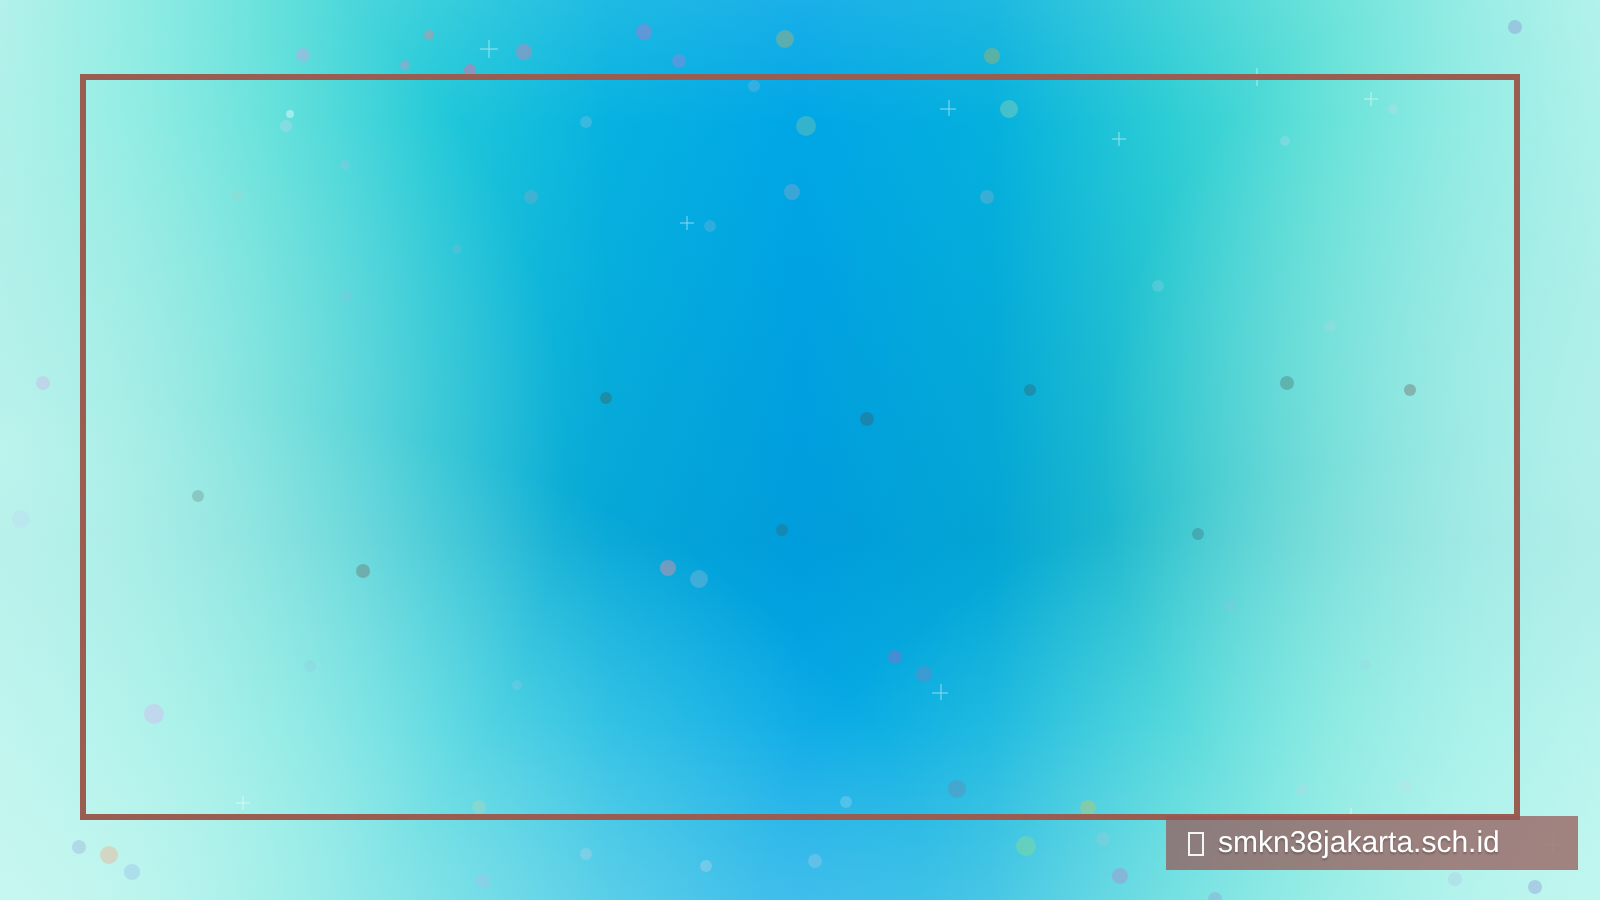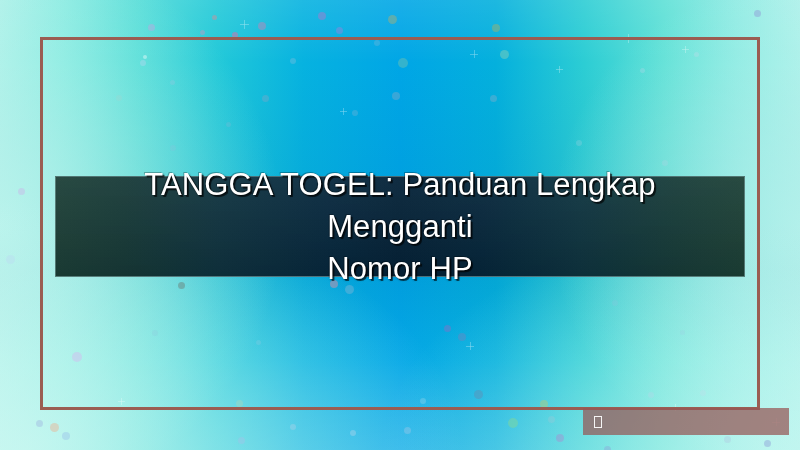--- a/index.html
+++ b/index.html
@@ -277,22 +277,19 @@
       <span class="spark" style="left: 672px; top: 407px; width: 7px; height: 1px; opacity: 0.5;">
         <span style="position: absolute; left: 3px; top: -3px; width: 1px; height: 7px; background: rgba(255, 255, 255, 0.55);"></span>
       </span>
       <span class="spark" style="left: 340px; top: 111px; width: 7px; height: 1px; opacity: 0.5;">
         <span style="position: absolute; left: 3px; top: -3px; width: 1px; height: 7px; background: rgba(255, 255, 255, 0.55);"></span>
       </span>
     </div>
 
   <div id="frame"></div>
 
-  <div id="title-plate">
-    <div id="title-text">TANGGA TOGEL: Panduan Lengkap Mengganti
-Nomor HP</div>
-  </div>
 
   <div id="site-badge">
     <span class="tofu"></span>
+    <span class="badge-text">smkn38jakarta.sch.id</span>
   </div>
 
 </div>
 
 </body></html>

